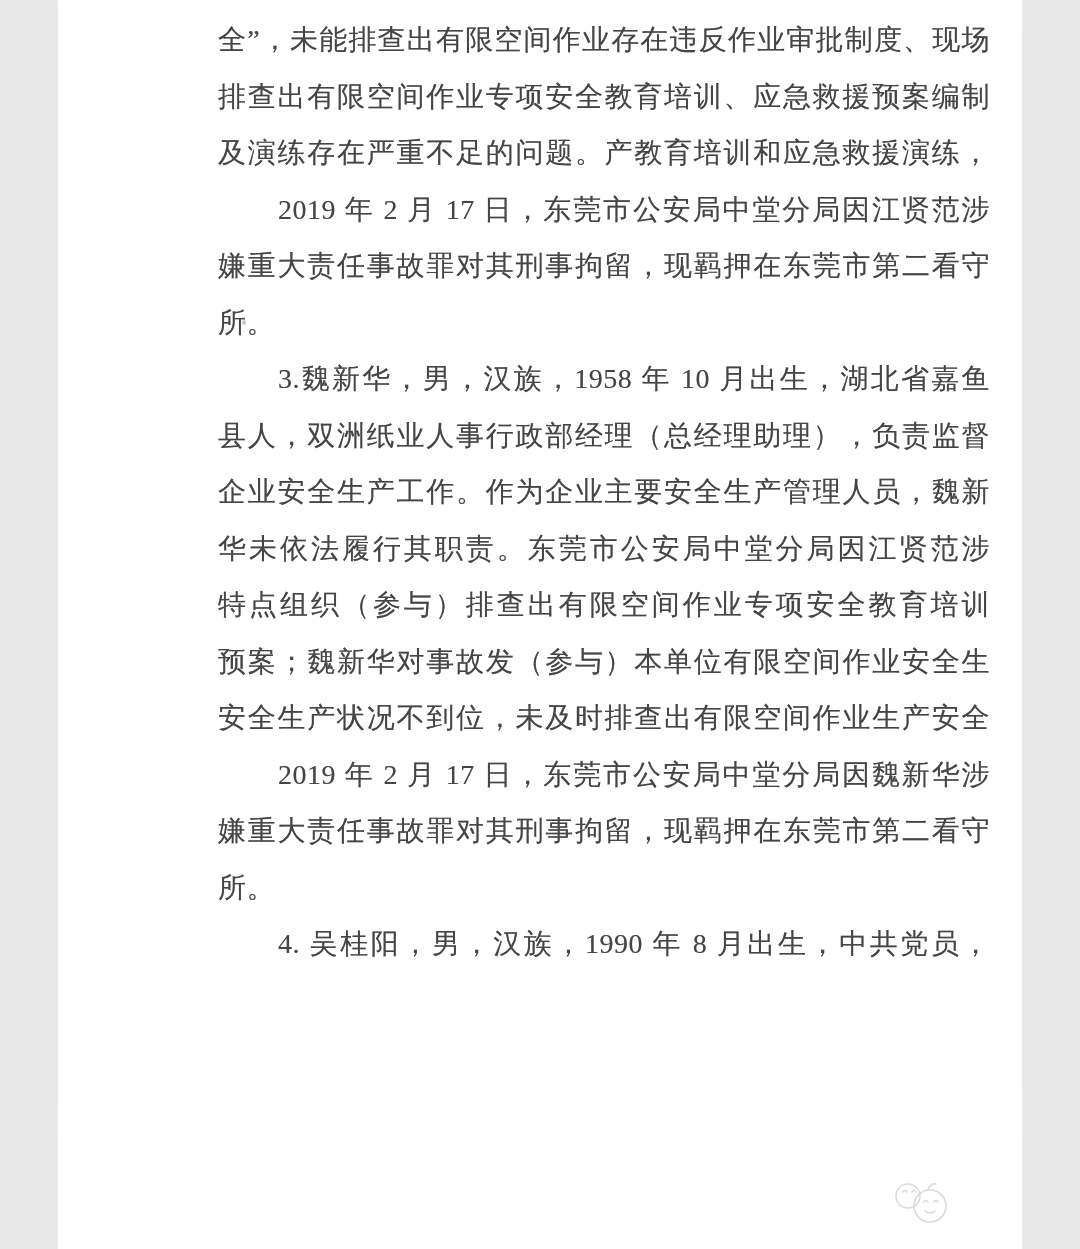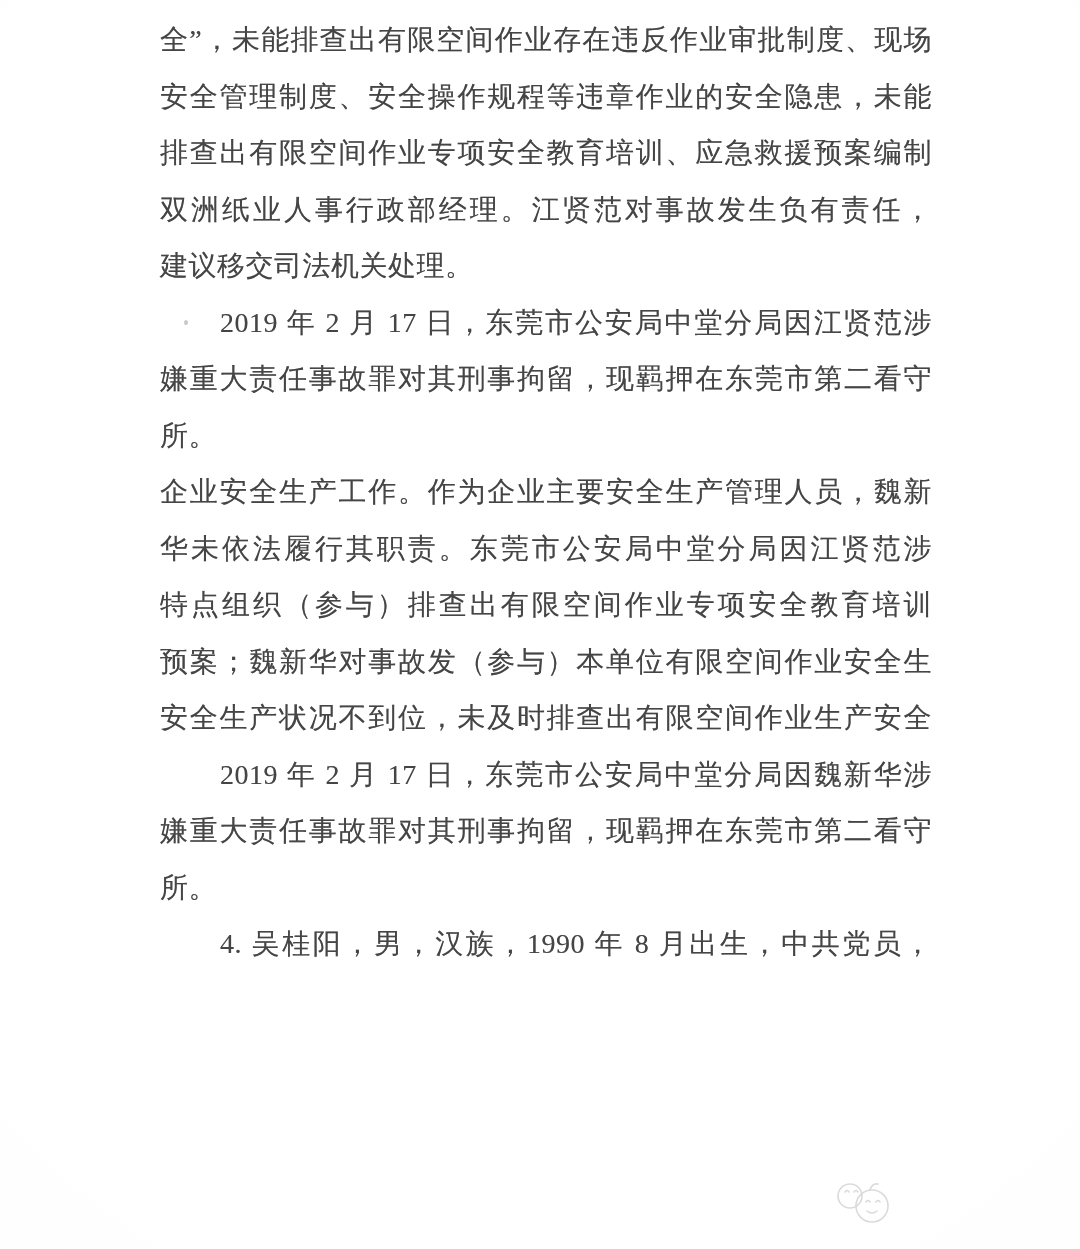--- a/index.html
+++ b/index.html
@@ -2,21 +2,21 @@
 <html><head>
 <meta charset="utf-8">
 <style>
   html, body {
     margin: 0;
     padding: 0;
     background: #e8e8e8;
   }
   .page {
     position: relative;
-    width: 1080px;
+    width: 964px;
     height: 1249px;
     margin: 0 auto;
     background:
       radial-gradient(ellipse 120% 110% at 50% 45%, #ffffff 55%, #fbfbfb 82%, #f3f3f3 100%);
     overflow: hidden;
     font-family: "Liberation Serif", "DejaVu Serif", serif;
   }
   .text-block {
     position: absolute;
     left: 160px;
@@ -64,27 +64,27 @@
   }
 </style>
 </head>
 <body>
 
 <div class="page">
 
   <div class="text-block">
 
   <div class="line fill">全”，未能排查出有限空间作业存在违反作业审批制度、现场</div>
-      <div class="line fill">安全管理制度、安全操作规程等违章作业的安全隐患，未能</div>
       <div class="line fill">排查出有限空间作业专项安全教育培训、应急救援预案编制</div>
-      <div class="line fill">双洲纸业人事行政部经理。江贤范对事故发生负有责任，</div>
-      <div class="line">建议移交司法机关处理。</div>
+      <div class="line fill">及演练存在严重不足的问题。产教育培训和应急救援演练，</div>
       <div class="line indent fill">2019 年 2 月 17 日，东莞市公安局中堂分局因江贤范涉</div>
       <div class="line fill">嫌重大责任事故罪对其刑事拘留，现羁押在东莞市第二看守</div>
       <div class="line">所。</div>
+      <div class="line indent fill">3.魏新华，男，汉族，1958 年 10 月出生，湖北省嘉鱼</div>
+      <div class="line fill">县人，双洲纸业人事行政部经理（总经理助理），负责监督</div>
       <div class="line fill">企业安全生产工作。作为企业主要安全生产管理人员，魏新</div>
       <div class="line fill">华未依法履行其职责。东莞市公安局中堂分局因江贤范涉</div>
       <div class="line fill">特点组织（参与）排查出有限空间作业专项安全教育培训</div>
       <div class="line fill">预案；魏新华对事故发（参与）本单位有限空间作业安全生</div>
       <div class="line fill">安全生产状况不到位，未及时排查出有限空间作业生产安全</div>
       <div class="line indent fill">2019 年 2 月 17 日，东莞市公安局中堂分局因魏新华涉</div>
       <div class="line fill">嫌重大责任事故罪对其刑事拘留，现羁押在东莞市第二看守</div>
       <div class="line">所。</div>
       <div class="line indent fill">4. 吴桂阳，男，汉族，1990 年 8 月出生，中共党员，</div>
     </div>

